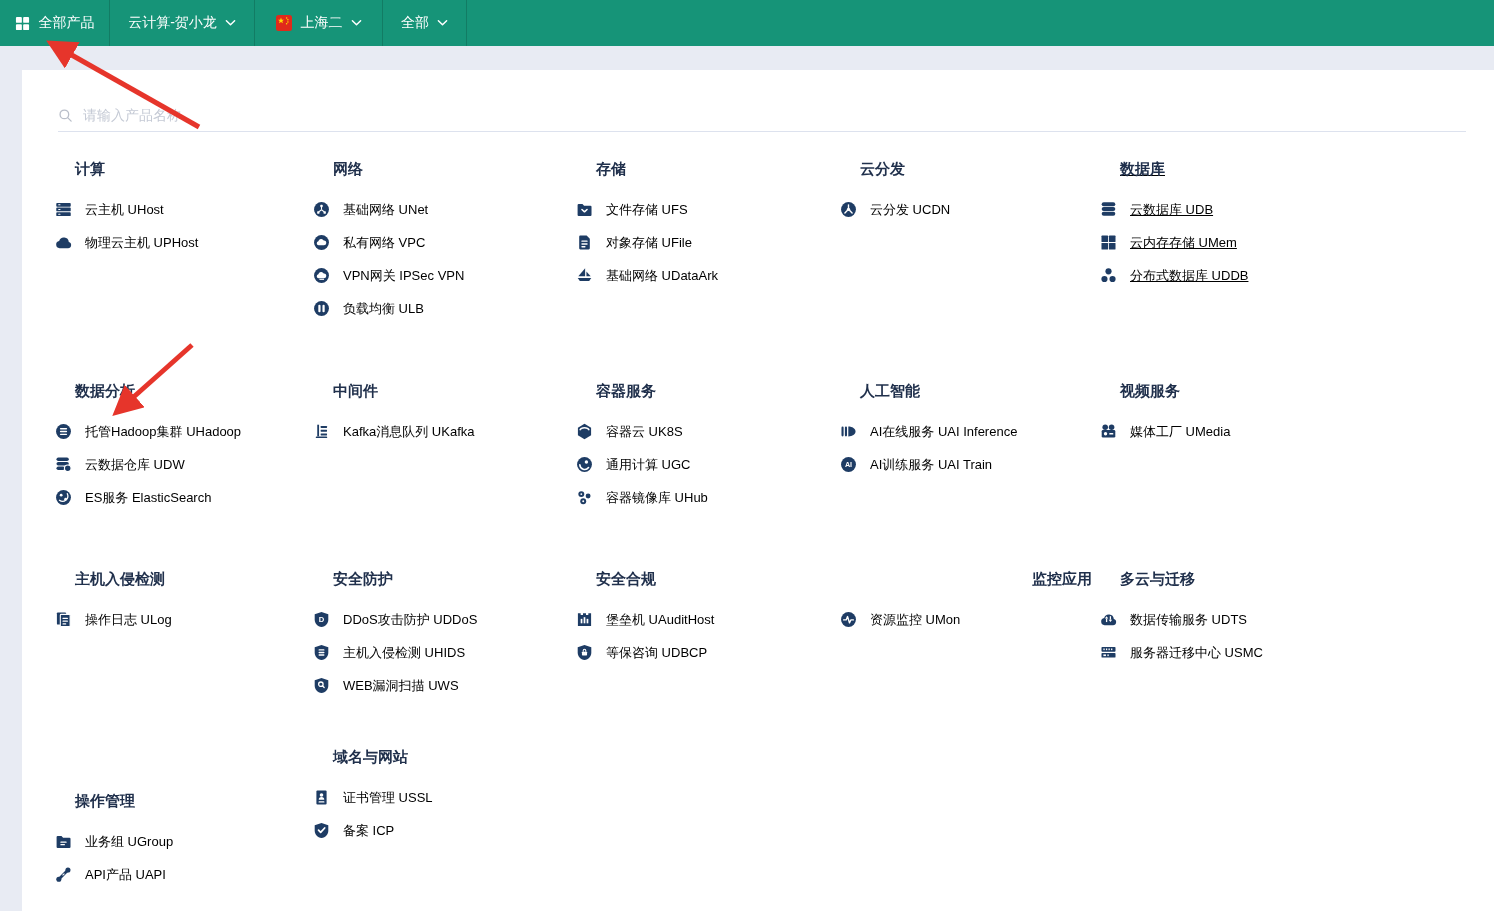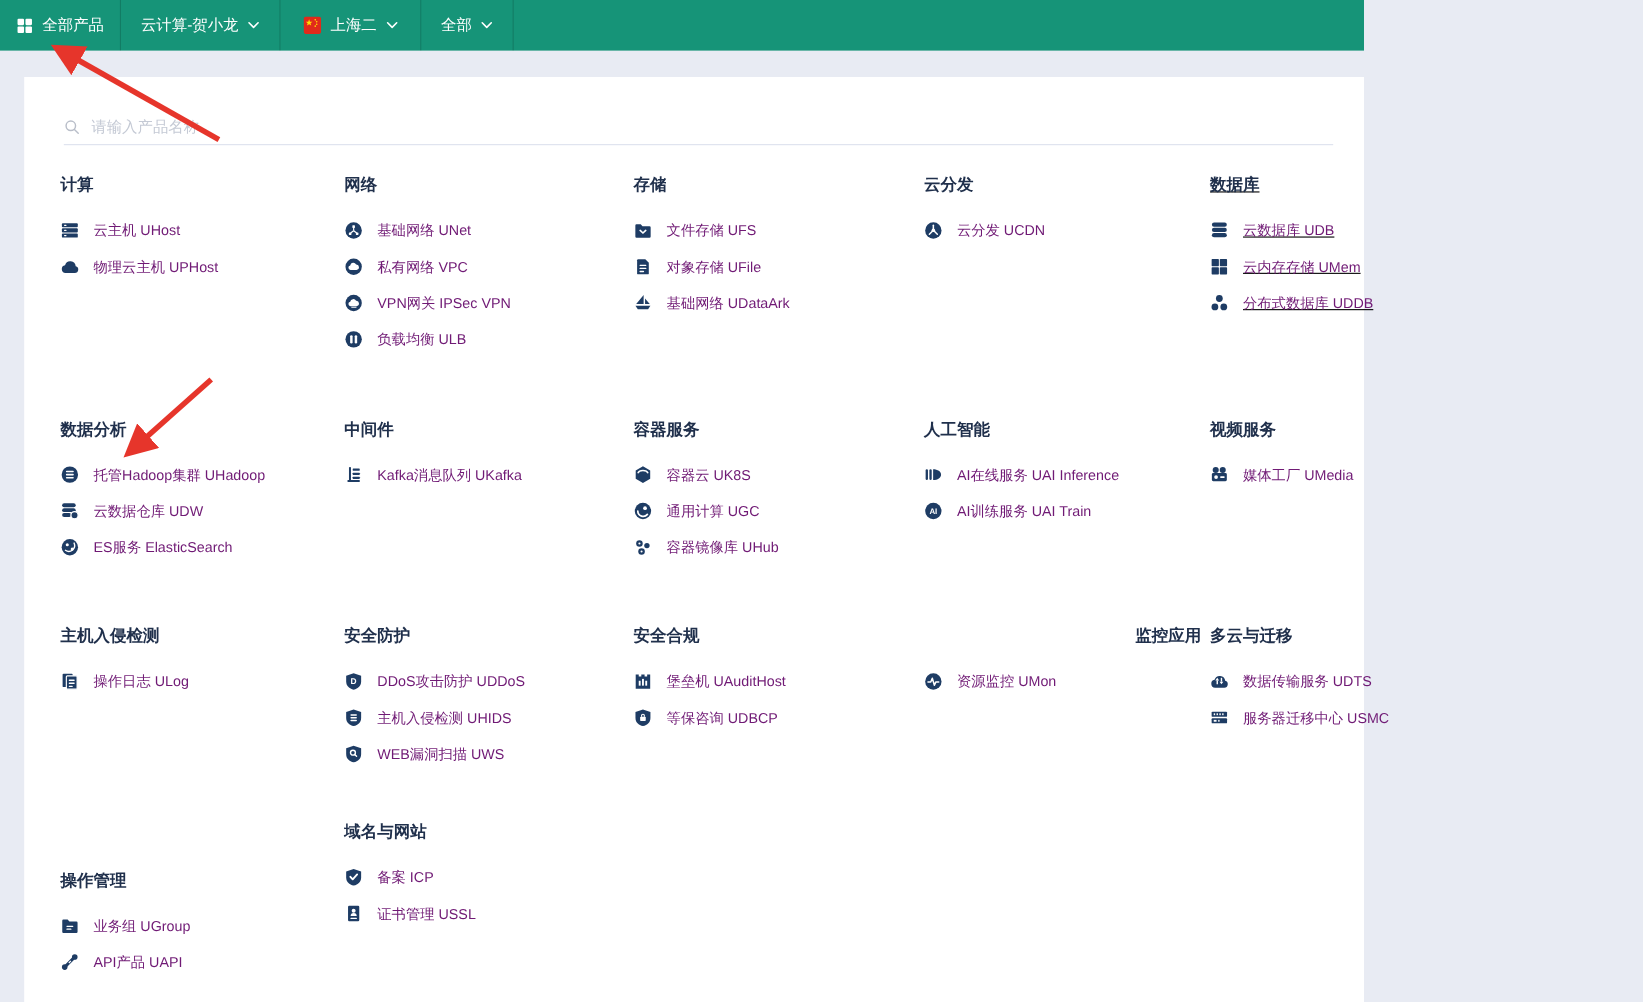--- a/index.html
+++ b/index.html
@@ -3,21 +3,21 @@
 <meta charset="utf-8">
 <style>
   :root{
     --green:#169478;
     --navy:#1e3c64;
     --red:#e6352b;
   }
   *{box-sizing:border-box;margin:0;padding:0;}
   html,body{width:1494px;height:911px;overflow:hidden;}
   body{font-family:"Liberation Sans","DejaVu Sans",sans-serif;background:#e8ebf3;}
-  #app{position:relative;width:1240px;height:911px;}
+  #app{position:relative;width:1494px;height:911px;}
 
   
   .topbar{position:absolute;left:0;top:0;width:100%;height:46px;background:var(--green);display:flex;align-items:stretch;z-index:5;}
   .tb-item{display:flex;align-items:center;justify-content:center;gap:9px;color:#fff;font-size:14px;border-right:1px solid rgba(0,0,0,0.16);cursor:pointer;white-space:nowrap;}
   .tb-item.s1{width:110px;}
   .tb-item.s2{width:145px;}
   .tb-item.s3{width:128px;}
   .tb-item.s4{width:84px;}
   .tb-icon{width:15px;height:15px;display:inline-flex;}
   .tb-icon svg{width:15px;height:15px;display:block;}
@@ -30,25 +30,25 @@
   .panel{position:absolute;left:22px;top:70px;right:0;bottom:0;background:#fff;}
   .search-row{position:absolute;left:36px;top:29px;right:28px;height:33px;border-bottom:1px solid #dde2ee;display:flex;align-items:center;gap:10px;}
   .search-icon{width:15px;height:15px;display:inline-flex;flex:none;}
   .search-icon svg{width:15px;height:15px;display:block;}
   .search-input{flex:1;border:none;outline:none;font-size:14px;color:#333;background:transparent;font-family:inherit;}
   .search-input::placeholder{color:#c5cad5;}
 
   
   #grid{position:absolute;left:0;top:0;right:0;bottom:0;z-index:2;}
   .category-block{position:absolute;width:252px;}
-  .category-title{font-size:15px;font-weight:bold;color:#20304c;height:20px;line-height:20px;margin-bottom:14px;}
+  .category-title{font-size:15px;font-weight:bold;color:#20304c;height:20px;line-height:20px;margin-bottom:14px;margin-left:20px;}
   .product-item{display:flex;align-items:center;height:33px;gap:13px;cursor:pointer;}
   .product-icon{width:17px;height:17px;flex:none;display:inline-flex;}
   .product-icon svg{width:17px;height:17px;display:block;}
-  .product-label{font-size:13px;color:#701a75;white-space:nowrap;}
+  .product-label{font-size:13px;color:#000000;white-space:nowrap;}
 
   
   .arrows{position:absolute;left:0;top:0;width:1494px;height:911px;z-index:50;pointer-events:none;}
 </style>
 </head>
 <body>
 
 <div id="app">
 
   <div class="topbar">
@@ -574,36 +574,36 @@
             </svg>
           </span>
           <span class="product-label">API产品 UAPI</span>
         </div>
       </div>
       <div class="category-block" style="left: 313px; top: 747px;">
         <div class="category-title">域名与网站</div>
         <div class="product-item">
           <span class="product-icon">
             <svg viewBox="0 0 16 16">
-              <path fill="#1e3c64" d="M8 0.9 14.4 3.1 V7.9 C14.4 11.9 11.8 14.3 8 15.1 C4.2 14.3 1.6 11.9 1.6 7.9 V3.1 Z"></path>
-              <polyline points="5.2,7.6 7.2,9.8 11,5.6" fill="none" stroke="#fff" stroke-width="1.6" stroke-linecap="round" stroke-linejoin="round"></polyline>
-            </svg>
-          </span>
-          <span class="product-label">备案 ICP</span>
-        </div>
-        <div class="product-item">
-          <span class="product-icon">
-            <svg viewBox="0 0 16 16">
               <rect x="3.2" y="1.4" width="9.6" height="13.2" rx="1" fill="#1e3c64"></rect>
               <circle cx="8" cy="5.6" r="1.7" fill="#fff"></circle>
               <path d="M5.4 10.2 a2.6 2.6 0 0 1 5.2 0 Z" fill="#fff"></path>
               <rect x="5.2" y="11.6" width="5.6" height="1.1" rx="0.55" fill="#fff"></rect>
             </svg>
           </span>
           <span class="product-label">证书管理 USSL</span>
+        </div>
+        <div class="product-item">
+          <span class="product-icon">
+            <svg viewBox="0 0 16 16">
+              <path fill="#1e3c64" d="M8 0.9 14.4 3.1 V7.9 C14.4 11.9 11.8 14.3 8 15.1 C4.2 14.3 1.6 11.9 1.6 7.9 V3.1 Z"></path>
+              <polyline points="5.2,7.6 7.2,9.8 11,5.6" fill="none" stroke="#fff" stroke-width="1.6" stroke-linecap="round" stroke-linejoin="round"></polyline>
+            </svg>
+          </span>
+          <span class="product-label">备案 ICP</span>
         </div>
       </div>
     </div>
 
   <svg class="arrows" viewBox="0 0 1494 911">
     <defs>
       <marker id="ah" markerWidth="6" markerHeight="6" refX="4.2" refY="3" orient="auto">
         <path class="arrow-fill" d="M0 0 L6 3 L0 6 Z" fill="#e6352b"></path>
       </marker>
     </defs>

